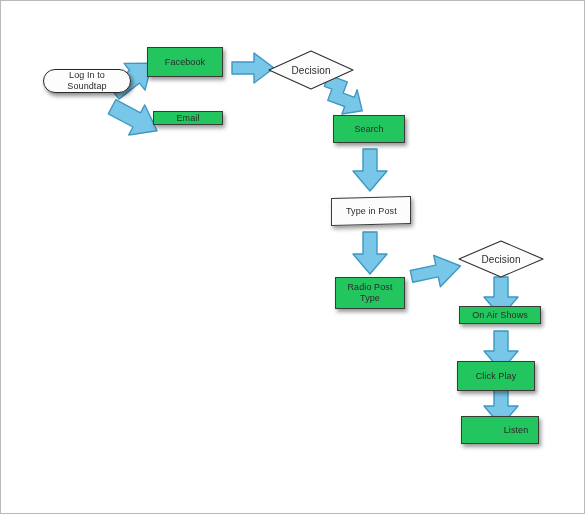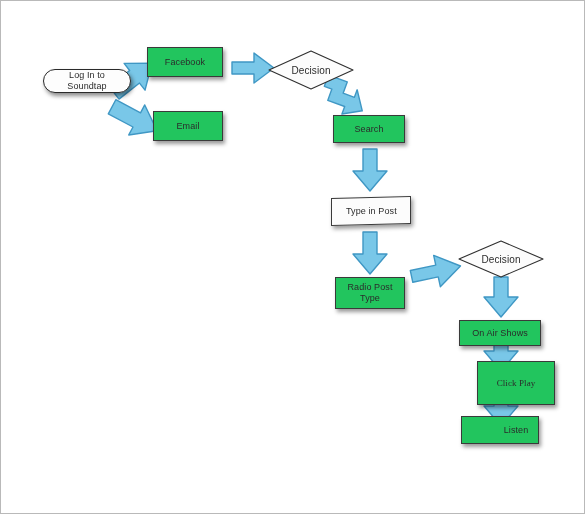--- a/index.html
+++ b/index.html
@@ -142,21 +142,21 @@
 
   <div class="node pill" style="left:42px; top:68px; width:88px; height:24px; flex-direction:column;">
     <span>Log In to</span>
     <span>Soundtap</span>
   </div>
 
   <div class="node rect" style="left:146px; top:46px; width:76px; height:30px;">
     <span>Facebook</span>
   </div>
 
-  <div class="node rect" style="left:152px; top:110px; width:70px; height:30px;">
+  <div class="node rect" style="left:152px; top:110px; width:70px; height:14px;">
     <span>Email</span>
   </div>
 
   <div class="diamond-wrap" style="left:266px; top:48px; width:88px; height:42px;">
     <svg width="88" height="42" viewBox="0 0 88 42">
       <path d="M44 2 L86 21 L44 40 L2 21 Z" fill="#fcfcfc" stroke="#2f2f2f" stroke-width="1.1" stroke-linejoin="round"></path>
     </svg>
     <div class="diamond-label">Decision</div>
   </div>
 
@@ -173,25 +173,25 @@
     <span>Type</span>
   </div>
 
   <div class="diamond-wrap" style="left:456px; top:238px; width:88px; height:40px;">
     <svg width="88" height="40" viewBox="0 0 88 40">
       <path d="M44 2 L86 20 L44 38 L2 20 Z" fill="#fcfcfc" stroke="#2f2f2f" stroke-width="1.1" stroke-linejoin="round"></path>
     </svg>
     <div class="diamond-label">Decision</div>
   </div>
 
-  <div class="node rect" style="left:458px; top:319px; width:82px; height:26px;">
+  <div class="node rect" style="left:458px; top:305px; width:82px; height:18px;">
     <span>On Air Shows</span>
   </div>
 
-  <div class="node rect" style="left:476px; top:360px; width:78px; height:44px;font-family:Liberation Serif, serif;">
+  <div class="node rect" style="left:456px; top:360px; width:78px; height:30px;">
     <span>Click Play</span>
   </div>
 
   <div class="node rect" style="left:460px; top:415px; width:78px; height:28px;padding-left:32px;">
     <span>Listen</span>
   </div>
 
 </div>
 
 </body></html>

